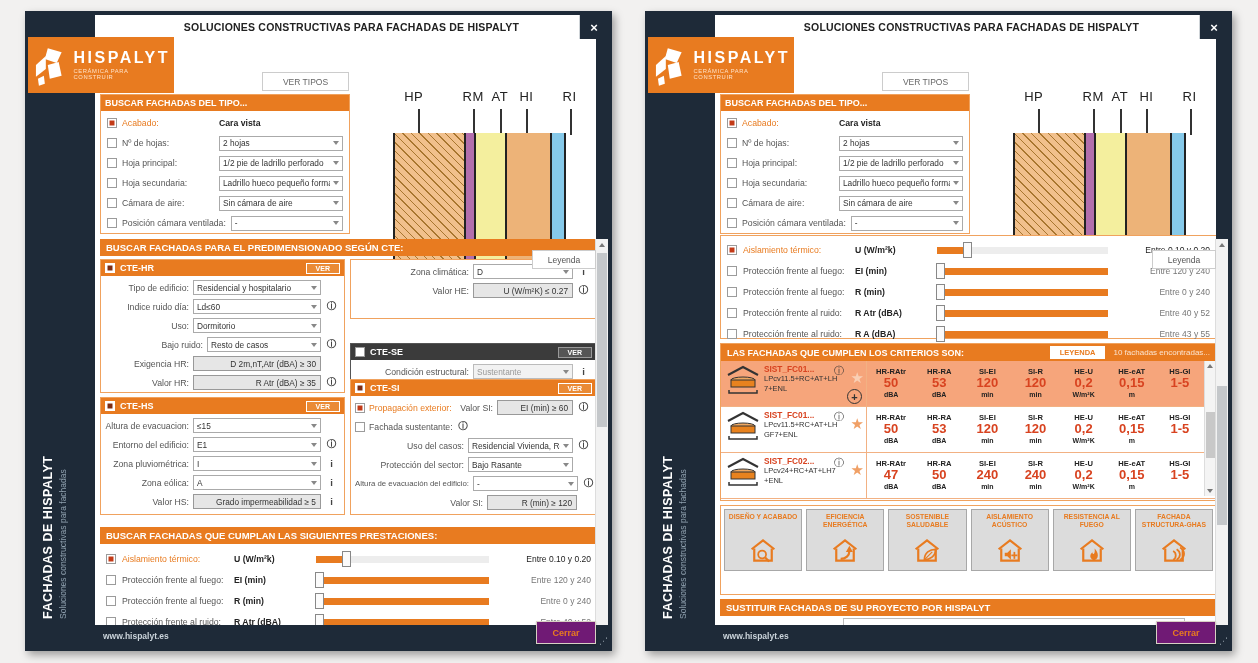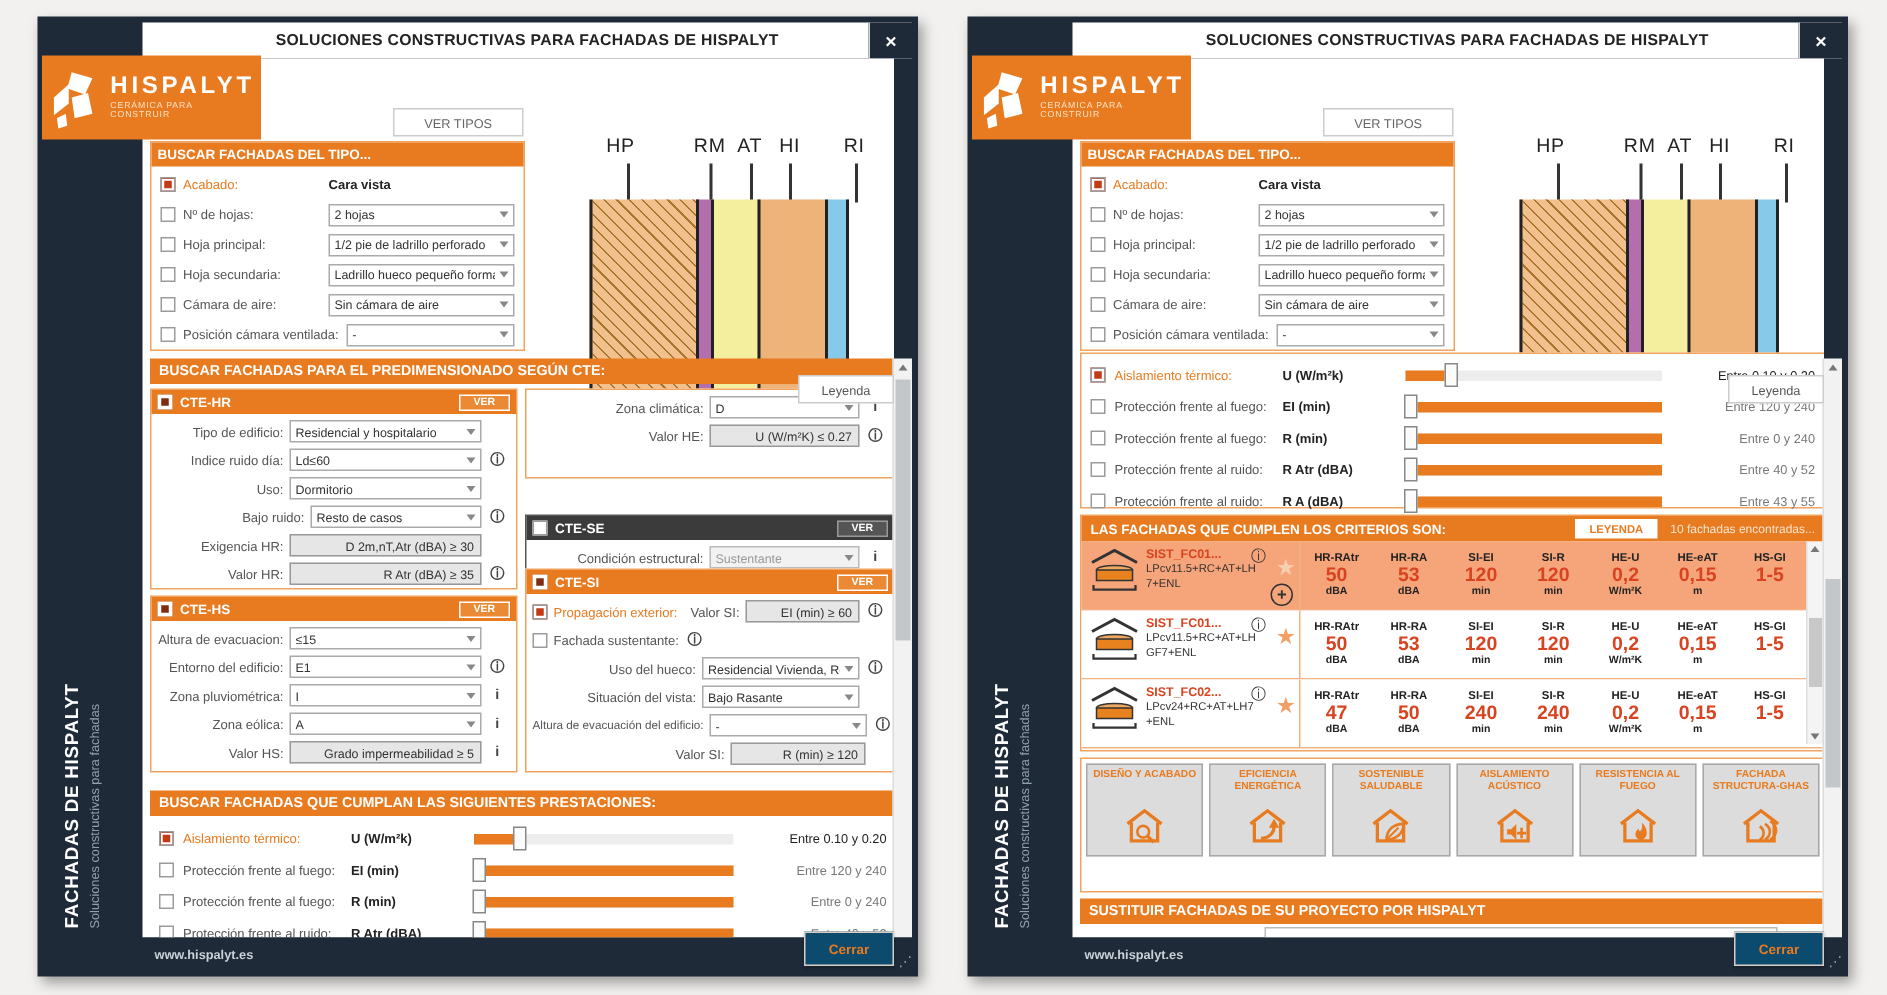--- a/index.html
+++ b/index.html
@@ -9,21 +9,21 @@
   .xbtn{position:absolute;right:4px;top:4px;width:28px;height:24px;background:#1e2a38;color:#fff;display:flex;align-items:center;justify-content:center;font-size:13px;font-weight:bold;cursor:pointer;border-left:1px solid #cfd4d8;}
   .content{position:absolute;left:70px;top:28px;width:501px;bottom:26px;background:#fff;overflow:hidden;}
   .logo{position:absolute;left:3px;top:26px;width:146px;height:56px;background:#e87b20;display:flex;align-items:center;gap:4px;padding:0 4px;box-sizing:border-box;z-index:5;}
   .logo .lname{color:#fff;font-weight:bold;font-size:16px;letter-spacing:2.5px;line-height:1;}
   .logo .ltag{color:#ffe2c8;font-size:5.8px;letter-spacing:.6px;margin-top:2px;}
   .vwrap{position:absolute;left:16px;top:608px;transform:rotate(-90deg);transform-origin:0 0;display:flex;flex-direction:column;gap:3px;white-space:nowrap;}
   .vtitle{color:#fff;font-weight:bold;font-size:12.5px;letter-spacing:.5px;}
   .vsub{color:#8fa0ae;font-size:8.5px;}
   .footer{position:absolute;left:4px;right:4px;bottom:4px;height:22px;background:#1e2a38;display:flex;align-items:center;}
   .url{color:#c9d2d9;font-size:8.5px;font-weight:bold;padding-left:74px;}
-  .cerrar{position:absolute;right:16px;bottom:7px;width:58px;height:21px;background:#0c4a6e;border:1px solid #d8cfc4;color:#e87b20;font-weight:bold;font-size:9px;display:flex;align-items:center;justify-content:center;box-shadow:0 1px 2px rgba(0,0,0,.25);cursor:pointer;}
+  .cerrar{position:absolute;right:16px;bottom:7px;width:58px;height:21px;background:#701a75;border:1px solid #d8cfc4;color:#e87b20;font-weight:bold;font-size:9px;display:flex;align-items:center;justify-content:center;box-shadow:0 1px 2px rgba(0,0,0,.25);cursor:pointer;}
   .grip{position:absolute;right:4px;bottom:5px;color:#9aa6b0;font-size:9px;}
   .vt{position:absolute;width:85px;height:17px;background:#fff;border:1px solid #ccc;color:#666;font-size:8.5px;display:flex;align-items:center;justify-content:center;cursor:pointer;}
   .shead{position:absolute;height:17px;background:#e87b20;color:#fff;font-weight:bold;font-size:9.5px;display:flex;align-items:center;padding:0 6px;box-sizing:border-box;}
   .box{position:absolute;background:#fff;border:1px solid #f0a25e;box-sizing:border-box;}
   .bhead{height:16px;background:#e87b20;display:flex;align-items:center;gap:5px;padding:0 4px;color:#fff;font-weight:bold;font-size:9px;}
   .bhead.dark{background:#3b3b3b;}
   .verbtn{margin-left:auto;background:#ea8a35;border:1px solid #fff;color:#fff;font-size:7px;font-weight:bold;padding:1px 9px;cursor:pointer;}
   .verbtn.dark{background:#555;border-color:#999;}
   .cb{width:10px;height:10px;border:1px solid #9b9b9b;background:#fff;flex:none;box-sizing:border-box;}
   .cb.on{background:#c33a17;box-shadow:inset 0 0 0 1.5px #fff;}
@@ -342,29 +342,29 @@
             <span class="clab">Valor SI:</span>
             <span class="ro" style="width:76px">EI (min) ≥ 60</span>
             <span class="info">ⓘ</span>
           </div>
         <div class="crow">
             <span class="cb"></span>
             <span>Fachada sustentante:</span>
             <span class="info">ⓘ</span>
           </div>
         <div class="crow">
-            <span class="clab">Uso del hueco:</span>
+            <span class="clab">Uso del casos:</span>
             <span class="sel" style="width:105px">
               <i>Residencial Vivienda, Re</i>
               <b class="car"></b>
             </span>
             <span class="info">ⓘ</span>
           </div>
         <div class="crow">
-            <span class="clab">Situación del vista:</span>
+            <span class="clab">Protección del sector:</span>
             <span class="sel" style="width:105px">
               <i>Bajo Rasante</i>
               <b class="car"></b>
             </span>
             <span class="info"></span>
           </div>
         <div class="crow">
             <span class="clab" style="font-size:7.8px">Altura de evacuación del edificio:</span>
             <span class="sel" style="width:105px">
               <i>-</i>

